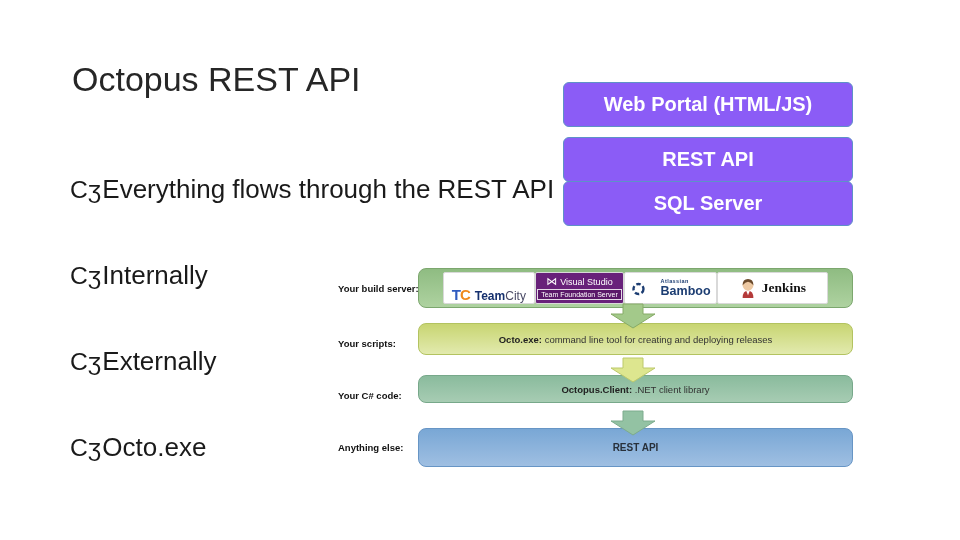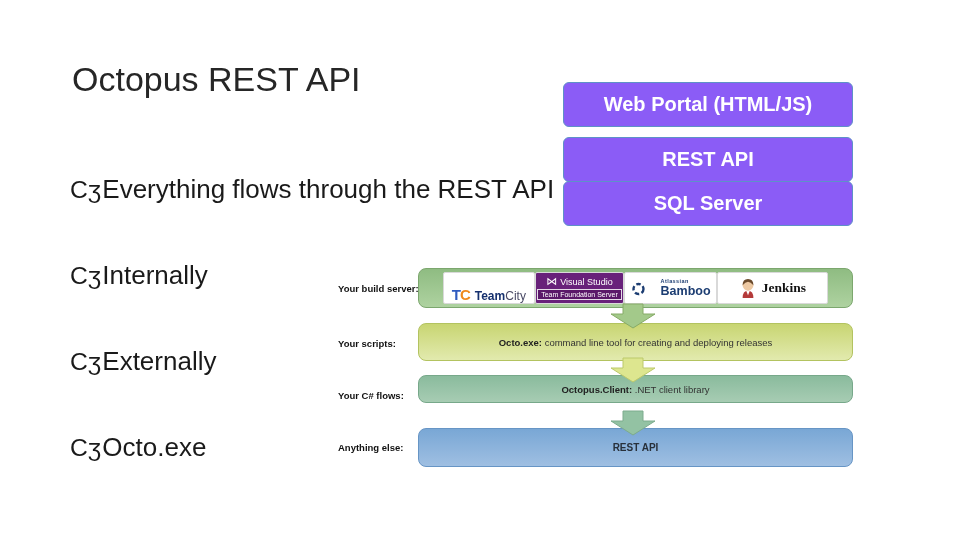--- a/index.html
+++ b/index.html
@@ -40,21 +40,21 @@
   .flow-label.l1 { top:338px; }
   .flow-label.l2 { top:390px; }
   .flow-label.l3 { top:442px; }
 
   
   .flow-row {
     position:absolute; left:418px; width:435px; border-radius:8px; z-index:1;
   }
   .row-build   { top:268px; height:40px; background:linear-gradient(180deg,#8fbc82,#aed2a0); border:1px solid #7ca76e;
                  display:flex; align-items:center; justify-content:space-between; padding:0 24px; }
-  .row-scripts { top:323px; height:38px; background:linear-gradient(180deg,#c8d572,#e2eaae); border:1px solid #b3c360; }
+  .row-scripts { top:323px; height:32px; background:linear-gradient(180deg,#c8d572,#e2eaae); border:1px solid #b3c360; }
   .row-code    { top:375px; height:28px; background:linear-gradient(180deg,#8abb9d,#a7ccb3); border:1px solid #77a88a; }
   .row-rest    { top:428px; height:39px; background:linear-gradient(180deg,#79a7d5,#9fbfe2); border:1px solid #6795c5; }
 
   .row-text {
     width:100%; height:100%; display:flex; align-items:center; justify-content:center;
     font-size:9.5px; color:#333; white-space:nowrap;
   }
   .row-text b { font-weight:700; color:#222; }
   .row-text .rest-label { font-weight:700; font-size:10px; color:#28303a; }
 
@@ -109,21 +109,21 @@
     <li><span class="bullet-glyph">Cʒ</span><span>Externally</span></li>
     <li><span class="bullet-glyph">Cʒ</span><span>Octo.exe</span></li>
   </ul>
 
   <div class="stack-box b0">Web Portal (HTML/JS)</div>
   <div class="stack-box b1">REST API</div>
   <div class="stack-box b2">SQL Server</div>
 
   <div class="flow-label l0">Your build server:</div>
   <div class="flow-label l1">Your scripts:</div>
-  <div class="flow-label l2">Your C# flows:</div>
+  <div class="flow-label l2">Your C# code:</div>
   <div class="flow-label l3">Anything else:</div>
 
   <div class="flow-row row-build">
 
     <div class="logo-card card-teamcity">
       <span class="tc-mark"><span class="tc-t">T</span><span class="tc-c">C</span></span>
       <span class="tc-name"><b>Team</b><span>City</span></span>
     </div>
 
     <div class="logo-card card-vs">

